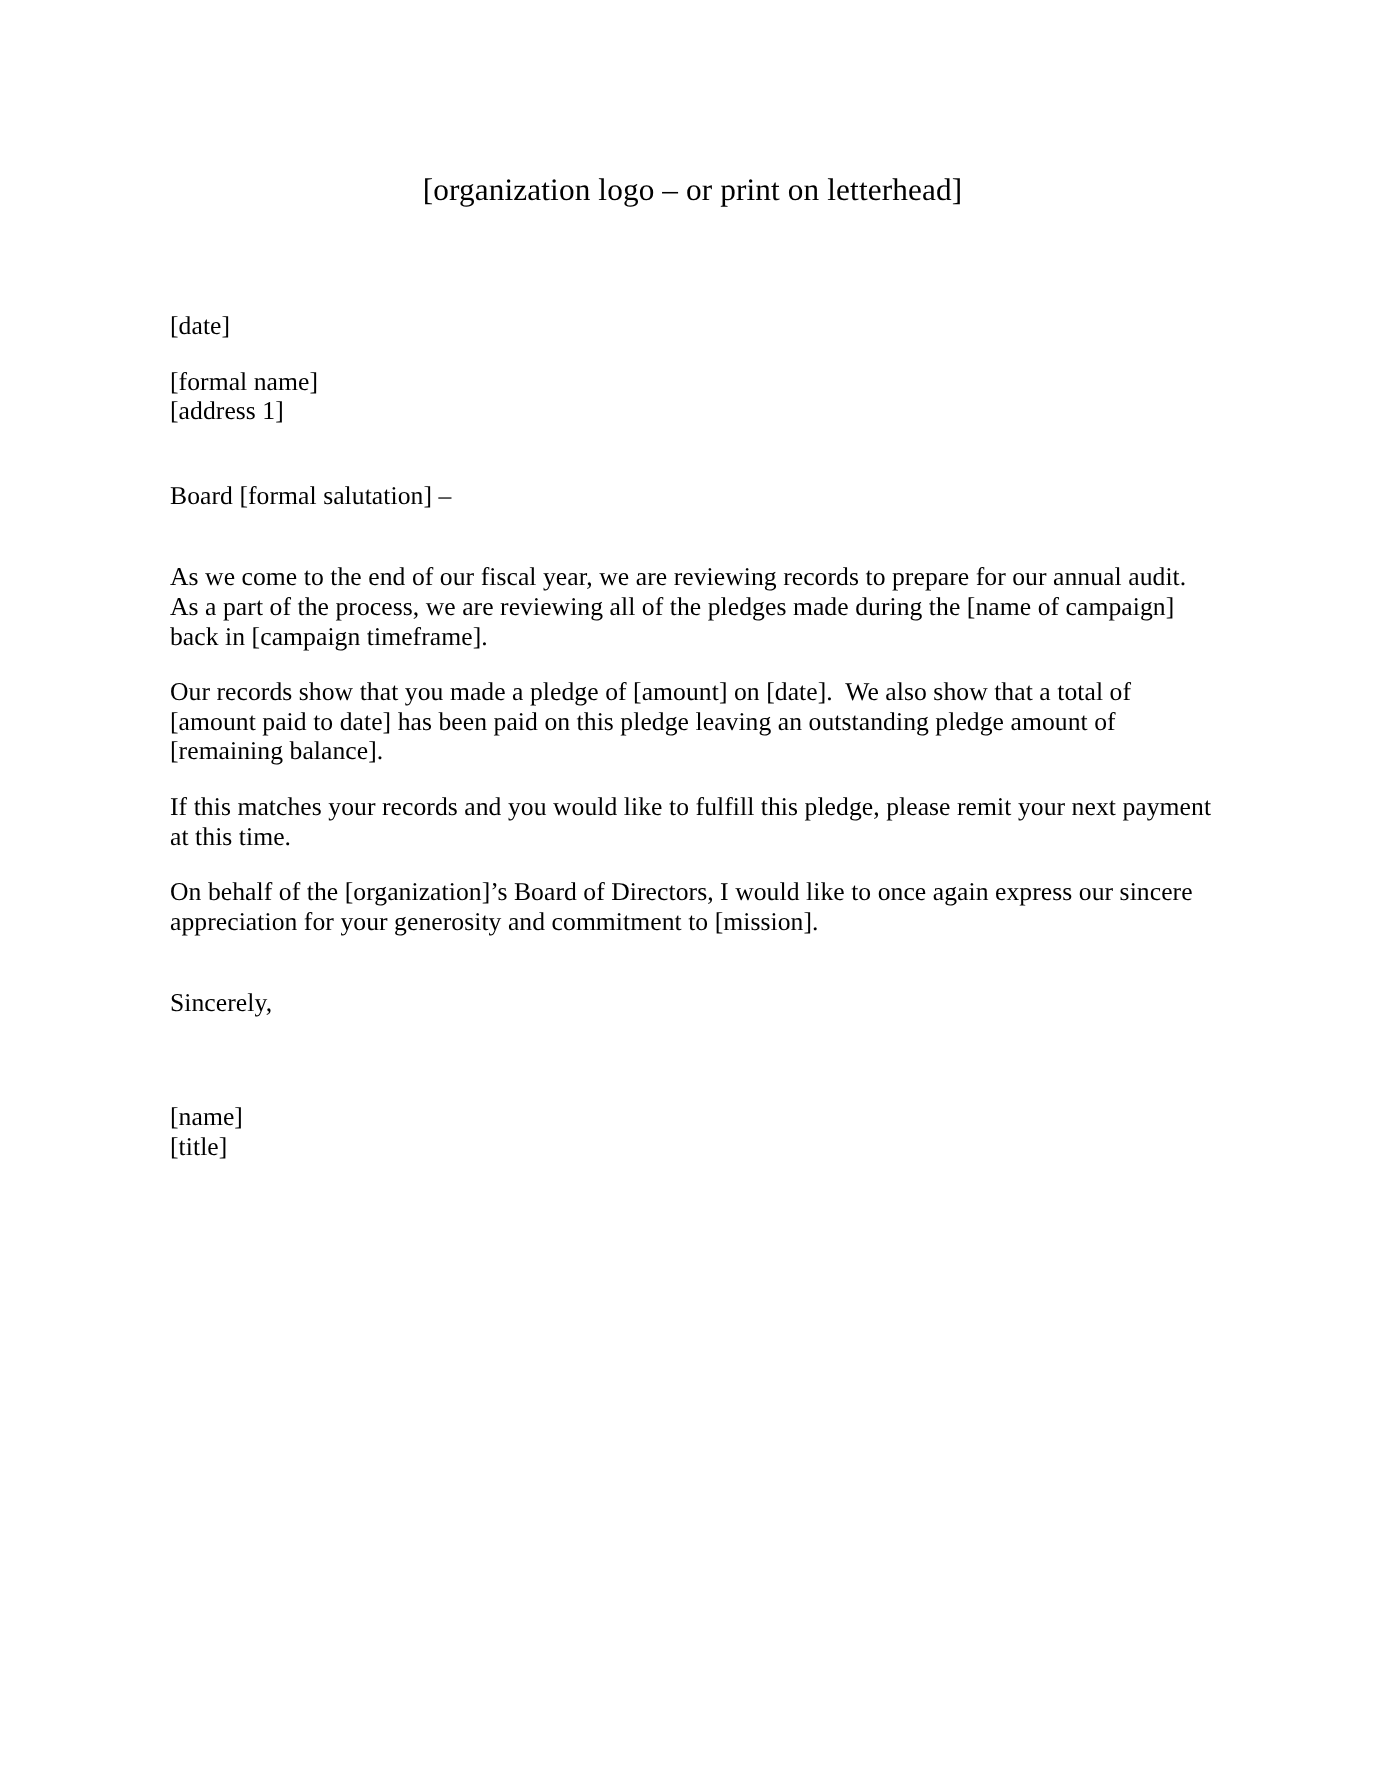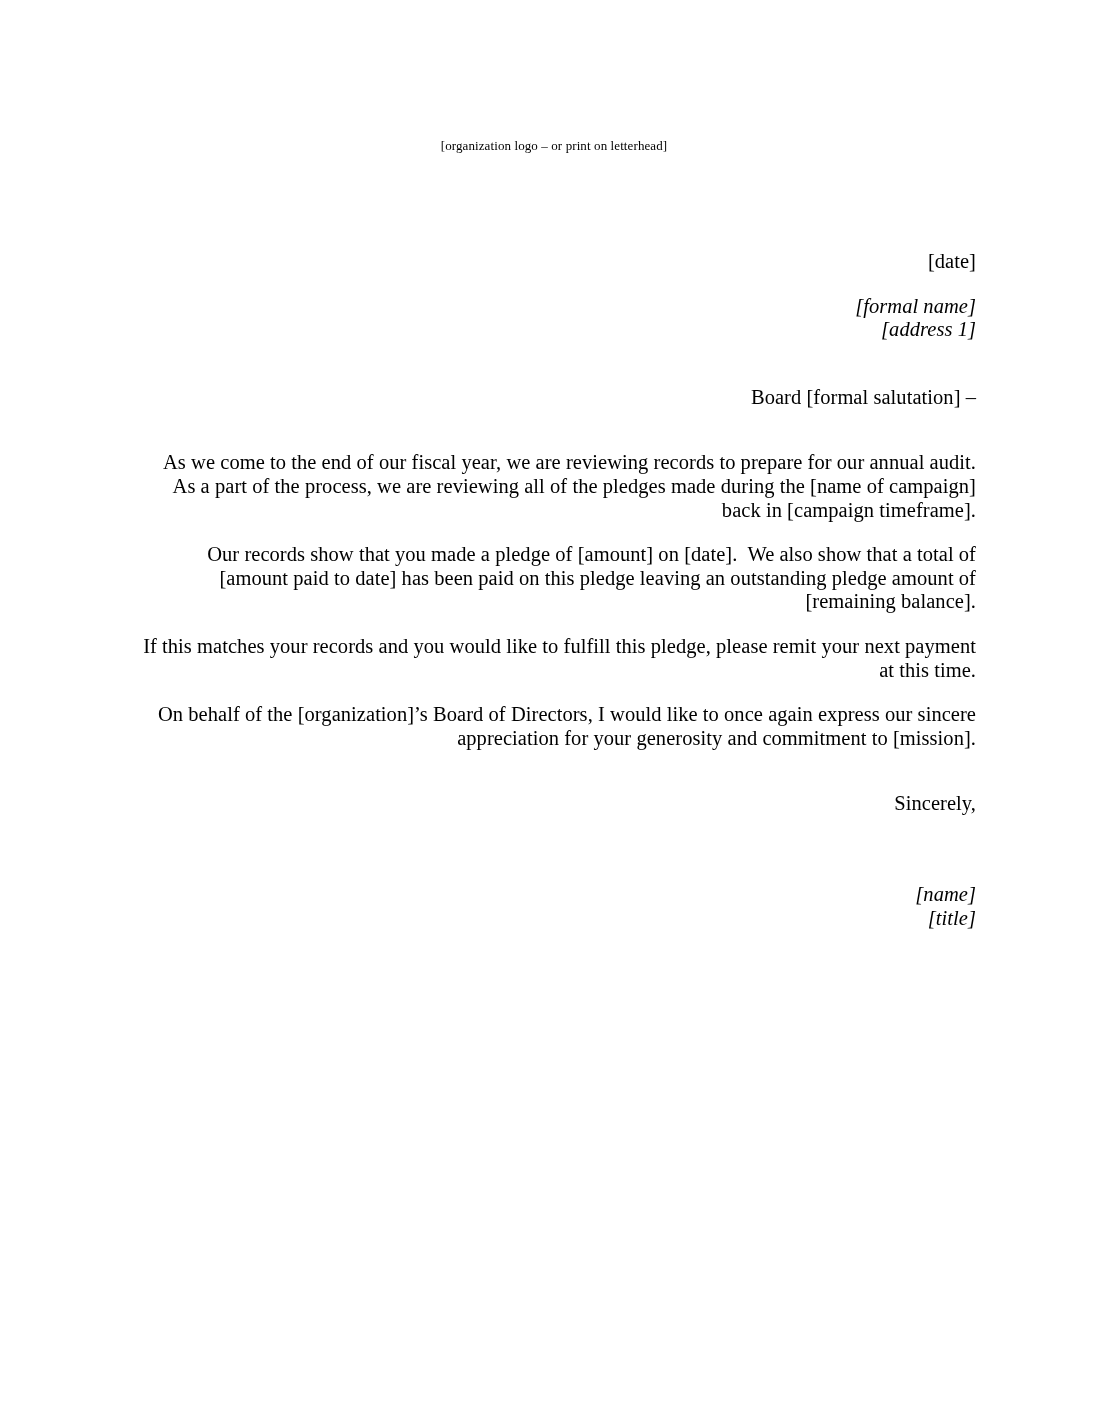--- a/index.html
+++ b/index.html
@@ -21,45 +21,44 @@
     height: 1428px;
     background: #ffffff;
     box-sizing: border-box;
   }
   .letterhead {
     position: absolute;
     top: 138px;
     left: 0;
     width: 1108px;
     text-align: center;
-    font-size: 13px;
+    font-size: 25px;
     line-height: 1.18;
     letter-spacing: 0.1px;
   }
   .letterhead-text {
     display: inline-block;
   }
   .body-block {
     position: absolute;
     top: 250px;
     left: 136px;
     width: 840px;
   }
   .line,
   .para {
     font-size: 20.5px;
     line-height: 23.6px;
     letter-spacing: 0.05px;
     white-space: pre-wrap;
     margin: 0;
-    text-align: right;
+    text-align: left;
   }
   .block {
     margin: 0;
-    font-style: italic;
   }
   
   .gap-sm { height: 20px; }
   .gap-md { height: 21px; }
   .gap-lg { height: 24px; }
   .gap-sign { height: 67px; }
 
   .addr-group .line + .line { margin-top: 0; }
 </style>
 </head>

